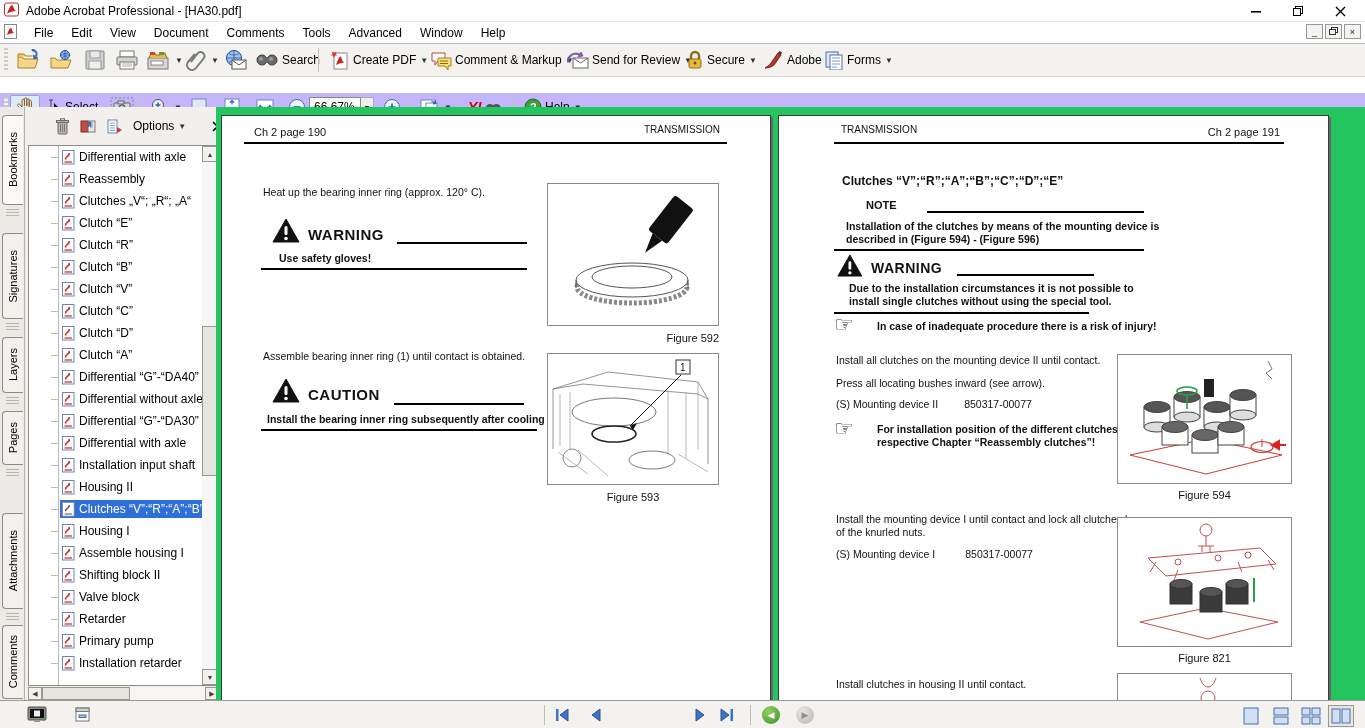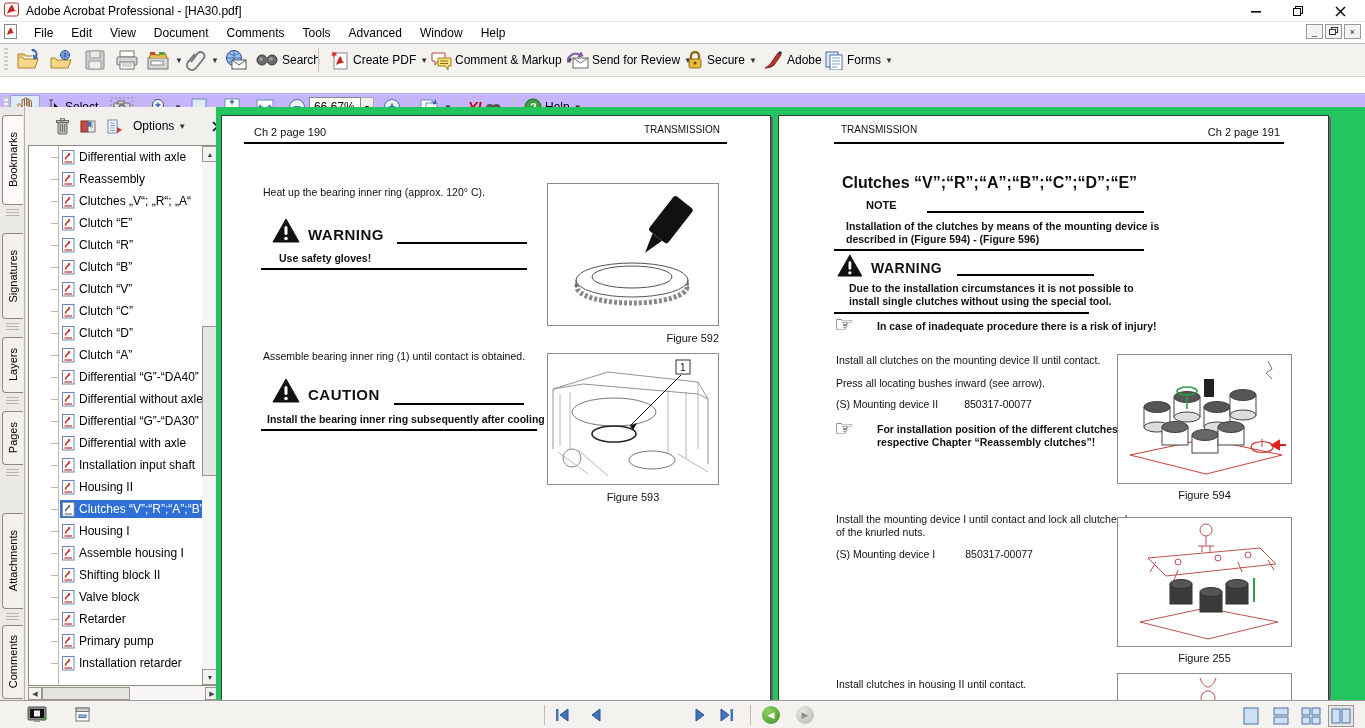--- a/index.html
+++ b/index.html
@@ -731,21 +731,21 @@
       </svg>
     </div>
     <div class="figcap" style="left:325px; top:375px; width:172px; text-align:center">Figure 593</div>
   </div>
 
   <div class="page" style="left:562px; width:551px; height:640px">
     <div class="ptext" style="left:62px; top:8px; font-size:10px">TRANSMISSION</div>
     <div class="ptext" style="right:48px; top:10px">Ch 2 page 191</div>
     <div class="rule" style="left:55px; top:26px; width:450px; height:2px"></div>
 
-    <div class="ptext pbold" style="left:63px; top:58px; font-size:16px">Clutches “V”;“R”;“A”;“B”;“C”;“D”;“E”</div>
+    <div class="ptext pbold" style="left:63px; top:58px; font-size:12px">Clutches “V”;“R”;“A”;“B”;“C”;“D”;“E”</div>
 
     <div class="ptext pbold" style="left:87px; top:83px; font-size:11px">NOTE</div>
     <div class="rule" style="left:148px; top:95px; width:217px; height:1.5px"></div>
     <div class="ptext pbold" style="left:67px; top:104px; width:336px; font-size:10.5px; line-height:13px">Installation of the clutches by means of the mounting device is described in (Figure 594) - (Figure 596)</div>
     <div class="rule" style="left:55px; top:133px; width:310px; height:1.5px"></div>
 
     <svg class="wtri" style="left:58px; top:138px" width="26" height="23">
         <use href="#wtri-g" transform="scale(0.92)"></use>
       </svg>
     <div class="ptext pbold" style="left:92px; top:144px; font-size:14px; letter-spacing:0.5px">WARNING</div>
@@ -820,21 +820,21 @@
           <rect x="52" y="66" width="22" height="20"></rect>
             <ellipse cx="63" cy="66" rx="11" ry="4.5" fill="#555"></ellipse>
           <rect x="82" y="74" width="22" height="20"></rect>
             <ellipse cx="93" cy="74" rx="11" ry="4.5" fill="#555"></ellipse>
           <rect x="108" y="66" width="22" height="20"></rect>
             <ellipse cx="119" cy="66" rx="11" ry="4.5" fill="#555"></ellipse>
         </g>
         <path d="M136 60 v24" stroke="#2a9d4a" stroke-width="2"></path>
       </svg>
     </div>
-    <div class="figcap" style="left:338px; top:536px; width:175px; text-align:center">Figure 255</div>
+    <div class="figcap" style="left:338px; top:536px; width:175px; text-align:center">Figure 821</div>
 
     <div class="ptext" style="left:57px; top:562px; font-size:10.5px">Install clutches in housing II until contact.</div>
     <div class="ptext" style="left:57px; top:582px; font-size:10.5px">Loosen the knurled nuts and remove mounting device I</div>
 
     <div class="figframe" style="left:338px; top:557px; width:175px; height:60px">
       <svg width="173" height="58">
         <g fill="none" stroke="#c05050" stroke-width="1">
           <path d="M82 4 C86 16 94 16 98 4"></path>
           <circle cx="90" cy="24" r="7"></circle>
           <path d="M90 31 v10 M60 46 L120 40"></path>

